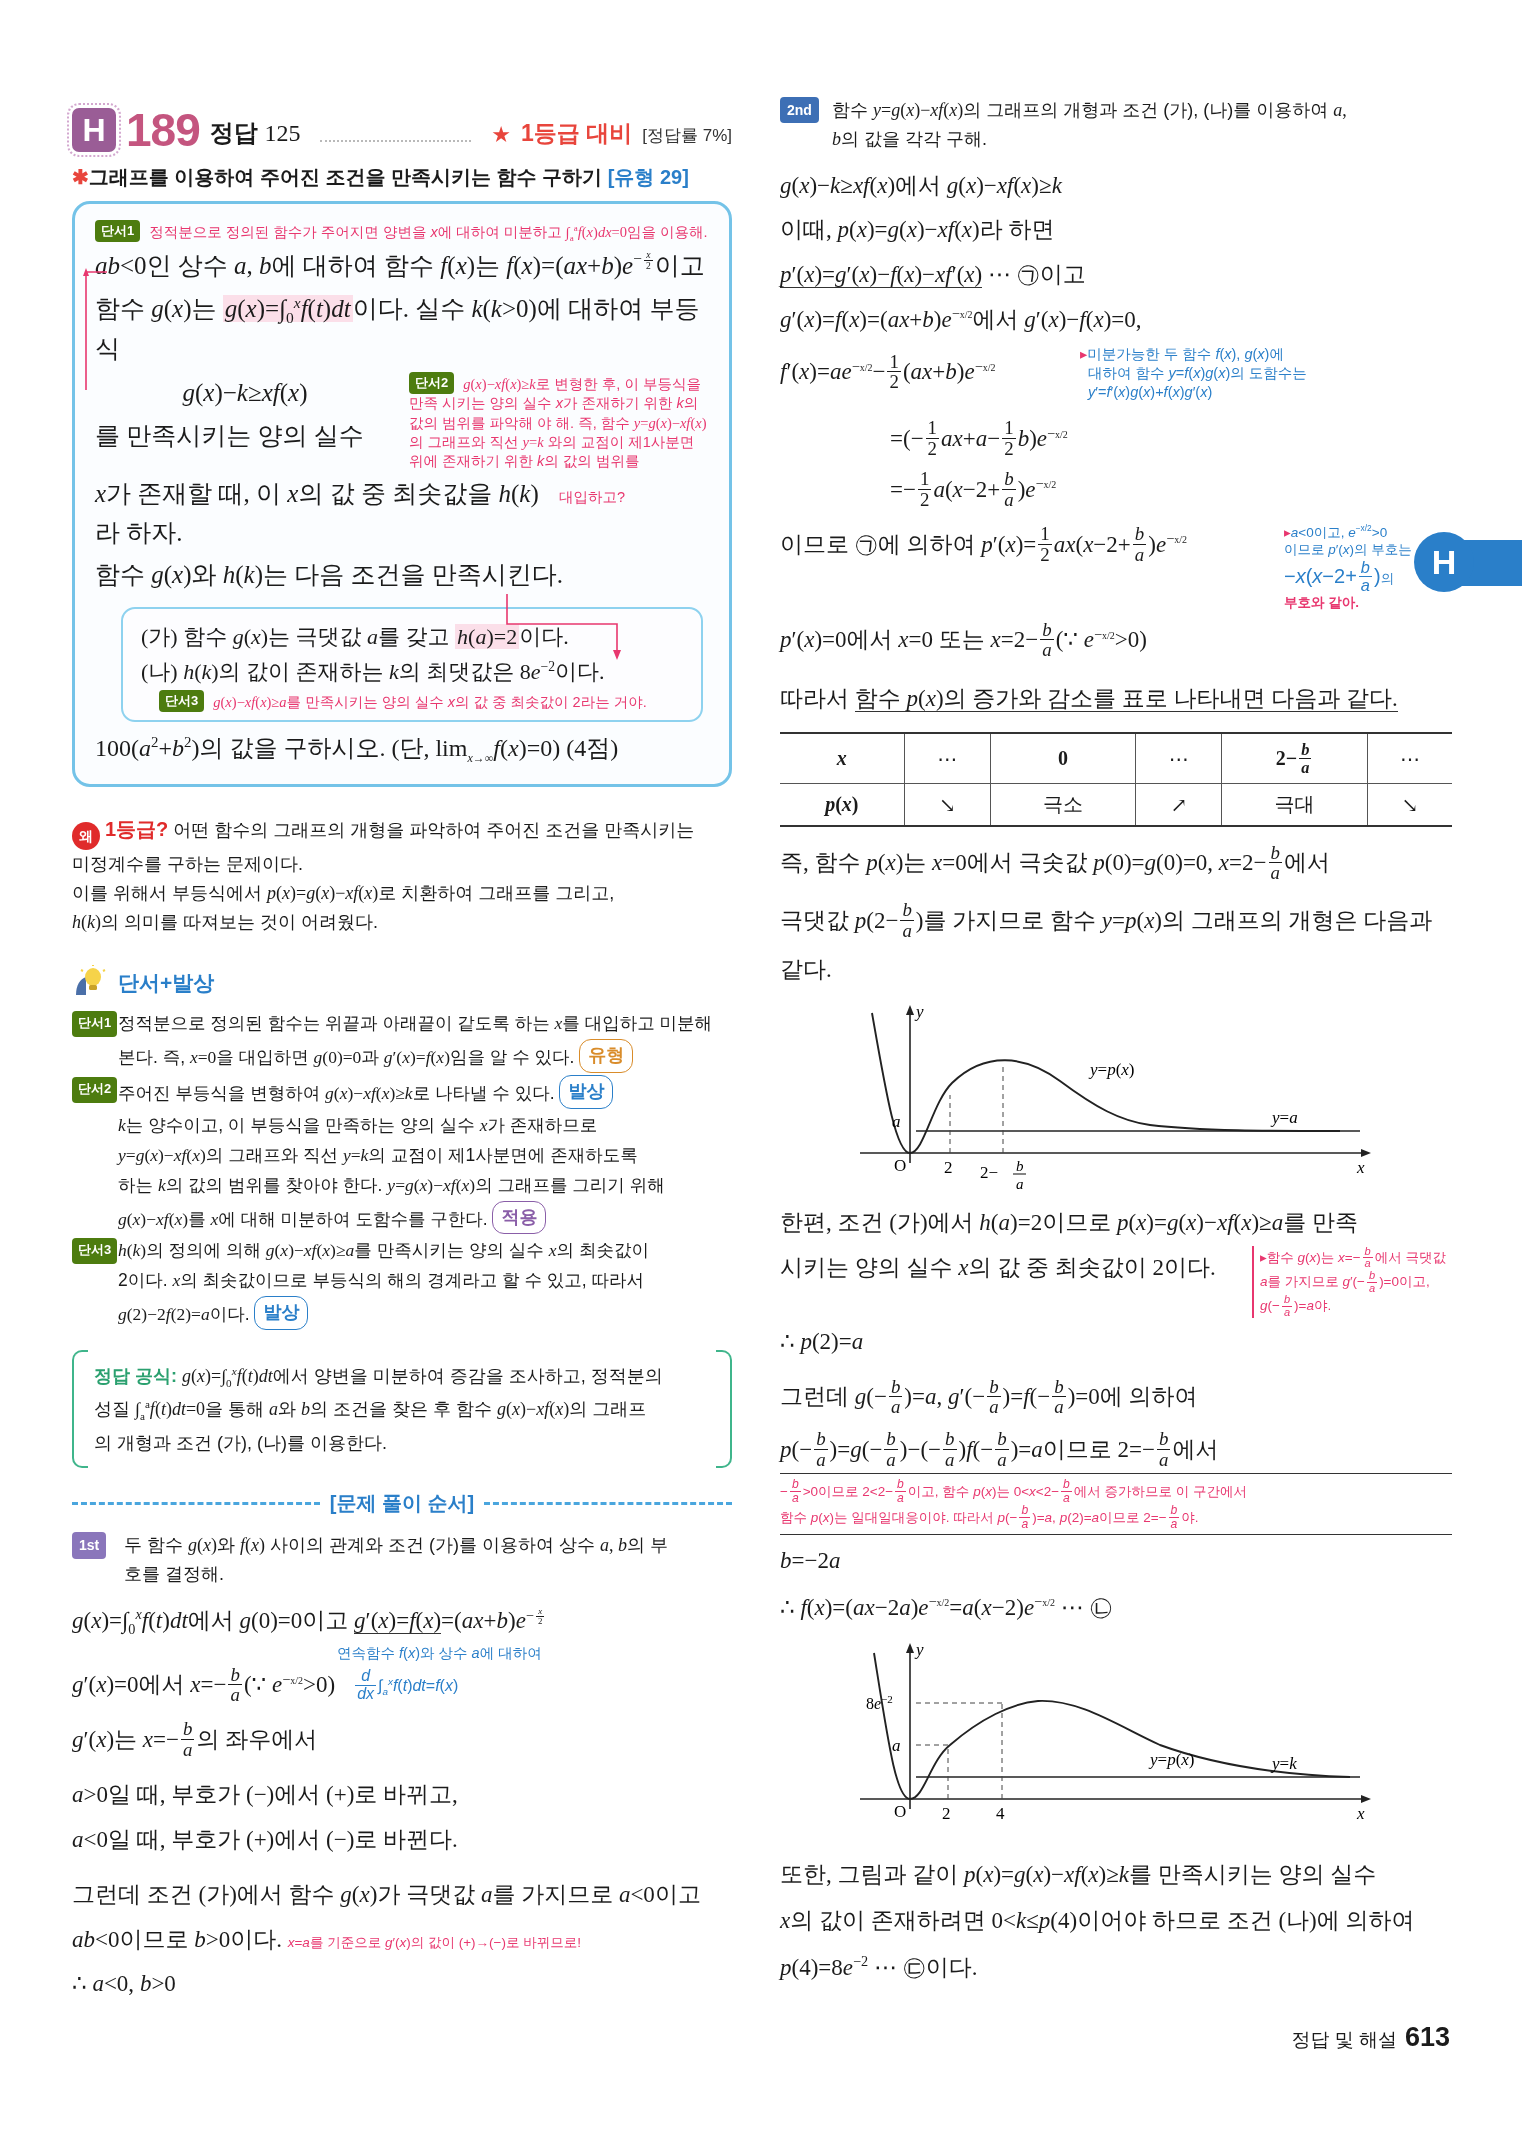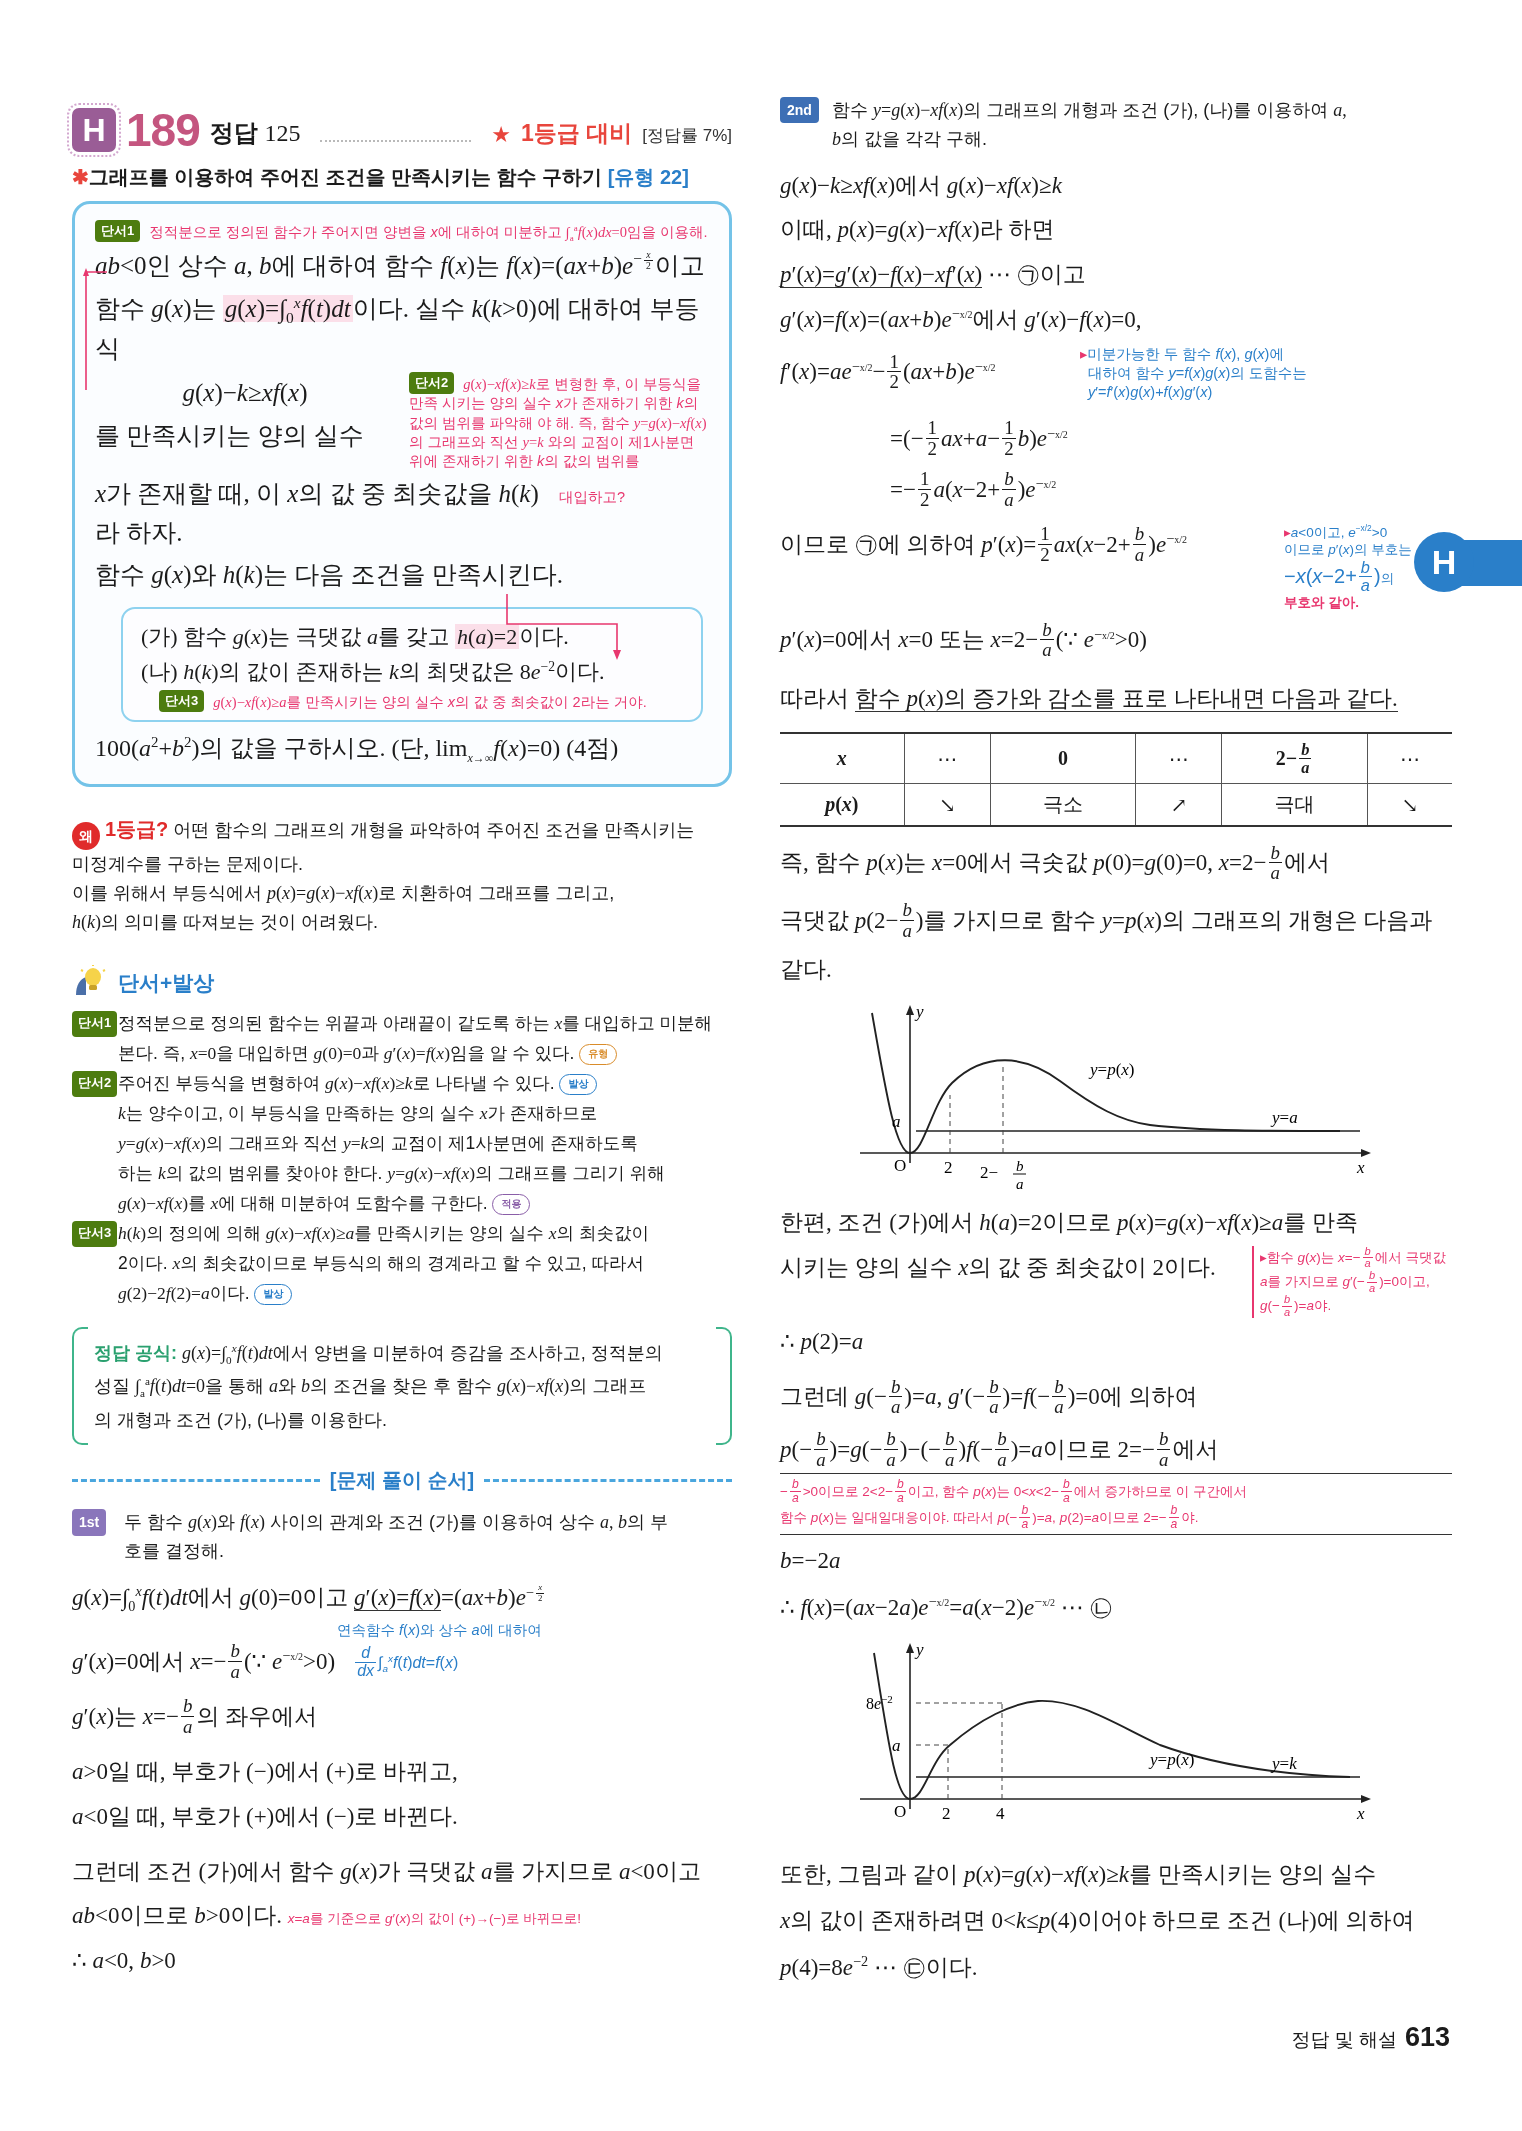--- a/index.html
+++ b/index.html
@@ -86,21 +86,21 @@
   .bulbicon{ width:36px;height:36px; position:relative; }
   .sec-title .t{ color:#2a7fc9; font-family:"Liberation Sans",sans-serif;
                  font-weight:bold; font-size:21px; }
   .hintlist{ margin-top:8px; font-family:"Liberation Sans",sans-serif;
              font-size:17.5px; line-height:1.6; }
   .hintlist p{ margin:0 0 2px 0; text-indent:0; padding-left:46px; position:relative;}
   .hintlist p.first{ }
   .hintlist .tg{ position:absolute; left:0; top:2px; }
   .hintlist p.cont{ padding-left:46px; }
   .pill{ display:inline-block; border:1.6px solid #d98c2a; color:#d98c2a;
-         border-radius:12px; font-size:10px; font-weight:bold; padding:1px 8px 2px 8px;
+         border-radius:12px; font-size:18px; font-weight:bold; padding:1px 8px 2px 8px;
          vertical-align:2px; }
   .pill.blue{ border-color:#2a7fc9; color:#2a7fc9; }
   .pill.purple{ border-color:#8a5ea8; color:#8a5ea8; }
 
   
   .fbox{ margin-top:20px; position:relative; padding:10px 18px 8px 22px;
          font-family:"Liberation Sans",sans-serif; font-size:18px; line-height:1.85; }
   .fbox:before,.fbox:after{
     content:""; position:absolute; top:0; bottom:0; width:14px;
     border:2.5px solid #3fb58b;
@@ -180,21 +180,21 @@
         <span class="n">125</span>
       </div>
       <div class="hdots"></div>
       <div class="hstar">★</div>
       <div class="hgrade">1등급 대비</div>
       <div class="hrate">[정답률 7%]</div>
     </div>
 
     <div class="subtitle">
       <span class="star">✱</span><span>그래프를 이용하여 주어진 조건을 만족시키는 함수 구하기</span>
-      <span class="type">[유형 22]</span>
+      <span class="type">[유형 29]</span>
     </div>
 
     <div class="qbox">
       <div class="hint-red">
         <span class="tag">단서1</span>
         정적분으로 정의된 함수가 주어지면 양변을 <i>x</i>에 대하여 미분하고
         <span class="math">∫<sub>a</sub><sup>a</sup><i>f</i>(<i>x</i>)<i>dx</i>=0</span>임을 이용해.
       </div>
 
       <div class="qline" style="margin-top:2px">

